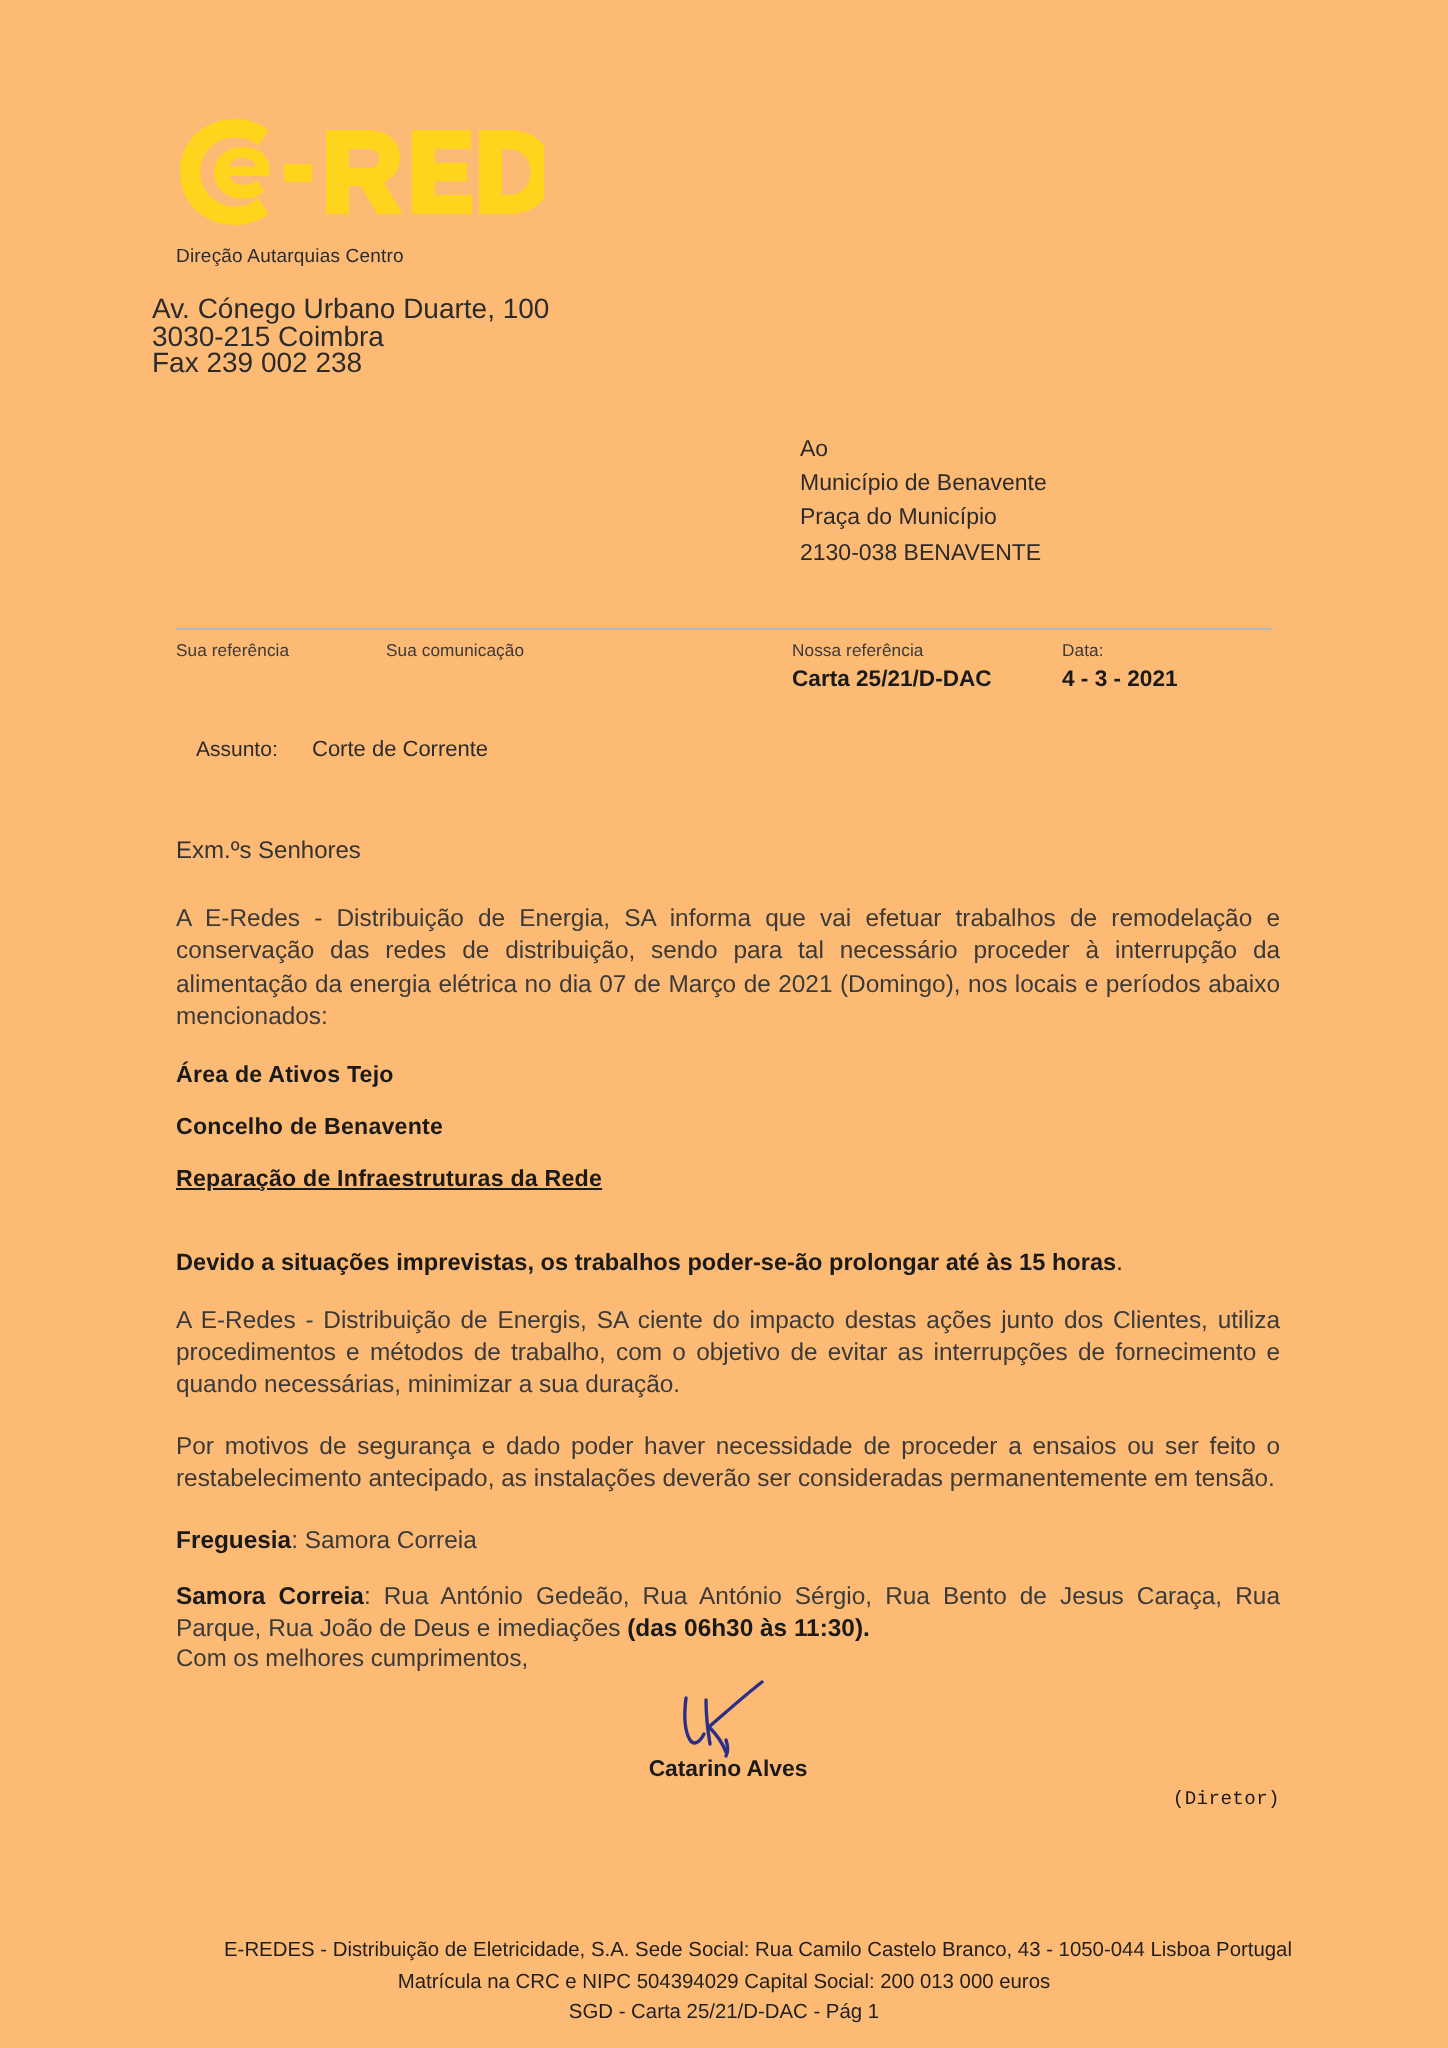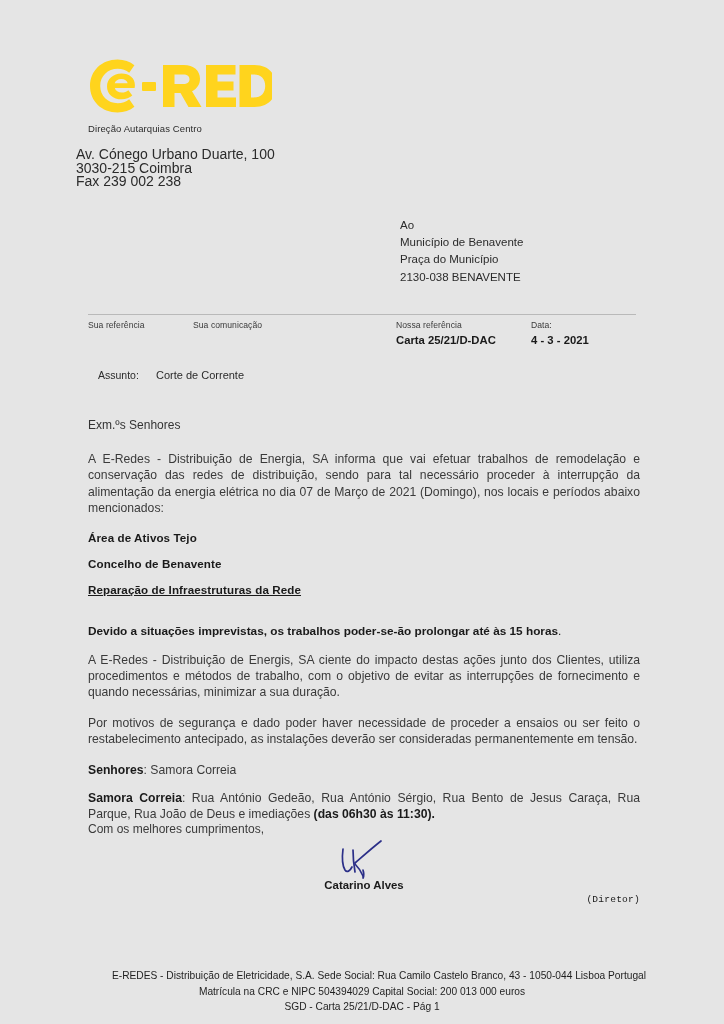--- a/index.html
+++ b/index.html
@@ -14,21 +14,21 @@
     position: relative;
     overflow: hidden;
     font-family: "Liberation Sans", sans-serif;
     color: #231f20;
     -webkit-font-smoothing: antialiased;
   }
 
   .page {
     position: absolute;
     inset: 0;
-    background: #e5e5e5;
+    background: #fdba74;
   }
 
   
   .logo-block {
     position: absolute;
     left: 88px;
     top: 55px;
     height: 62px;
     display: flex;
     align-items: center;
@@ -304,21 +304,21 @@
 
   <div class="body-area">
     <div class="salutation">Exm.ºs Senhores</div>
     <p class="para">A E-Redes - Distribuição de Energia, SA informa que vai efetuar trabalhos de remodelação e conservação das redes de distribuição, sendo para tal necessário proceder à interrupção da alimentação da energia elétrica no dia 07 de Março de 2021 (Domingo), nos locais e períodos abaixo mencionados:</p>
     <div class="hdr-bold">Área de Ativos Tejo</div>
     <div class="hdr-bold">Concelho de Benavente</div>
     <div class="hdr-bold underline spaced">Reparação de Infraestruturas da Rede</div>
     <p class="warn"><b>Devido a situações imprevistas, os trabalhos poder-se-ão prolongar até às 15 horas</b><span>.</span></p>
     <p class="para">A E-Redes - Distribuição de Energis, SA ciente do impacto destas ações junto dos Clientes, utiliza procedimentos e métodos de trabalho, com o objetivo de evitar as interrupções de fornecimento e quando necessárias, minimizar a sua duração.</p>
     <p class="para">Por motivos de segurança e dado poder haver necessidade de proceder a ensaios ou ser feito o restabelecimento antecipado, as instalações deverão ser consideradas permanentemente em tensão.</p>
-    <p class="freg"><b>Senhores</b><span>: Samora Correia</span></p>
+    <p class="freg"><b>Freguesia</b><span>: Samora Correia</span></p>
     <p class="streets"><b>Samora Correia</b><span>: Rua António Gedeão, Rua António Sérgio, Rua Bento de Jesus Caraça, Rua Parque, Rua João de Deus e imediações </span><b>(das 06h30 às 11:30).</b></p>
   </div>
 
   <div class="regards-line">Com os melhores cumprimentos,</div>
 
   <div class="sig-block">
     <div class="sig-mark">
       <svg width="70" height="44" viewBox="0 0 70 44">
         <g fill="none" stroke="#2b2f88" stroke-width="1.7" stroke-linecap="round" stroke-linejoin="round">
           <path d="M14 10 C13 18, 13 26, 16 31 C18 34, 21 32, 23 28"></path>

